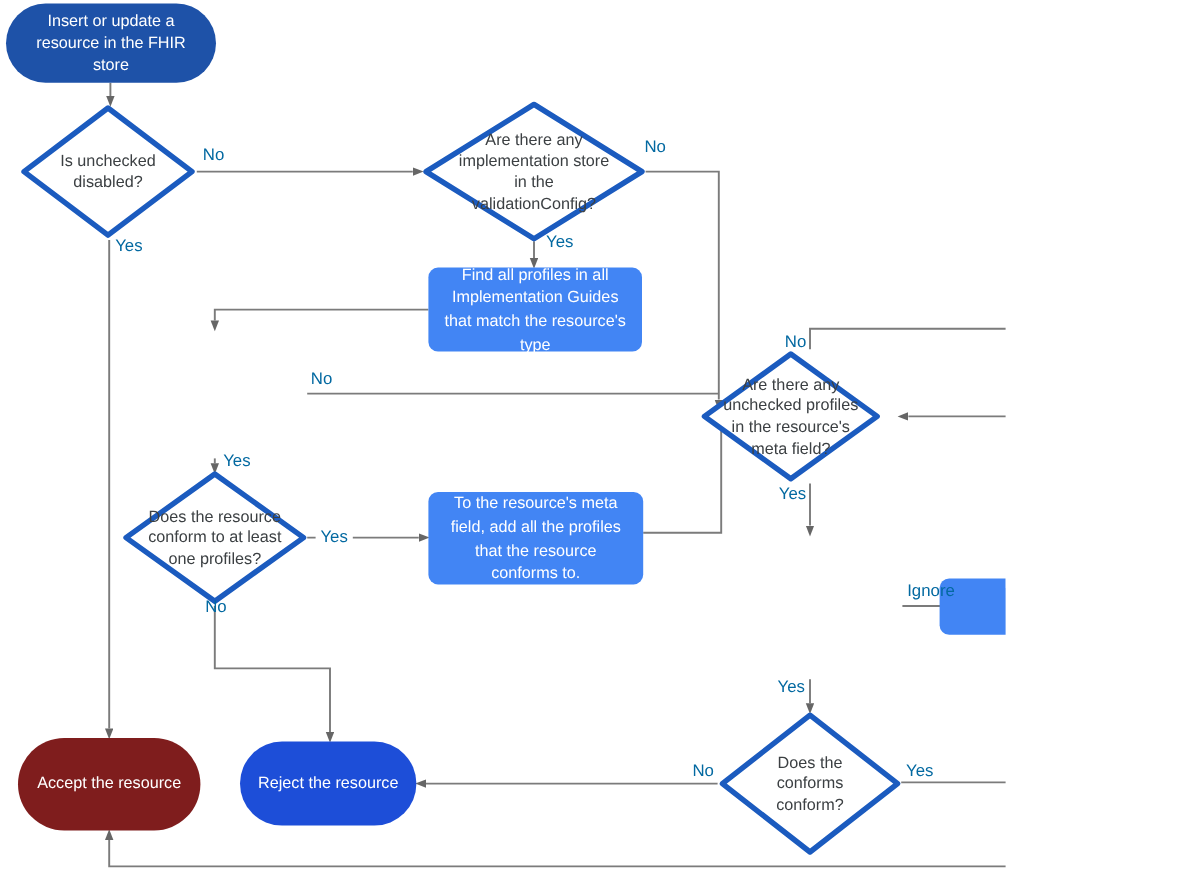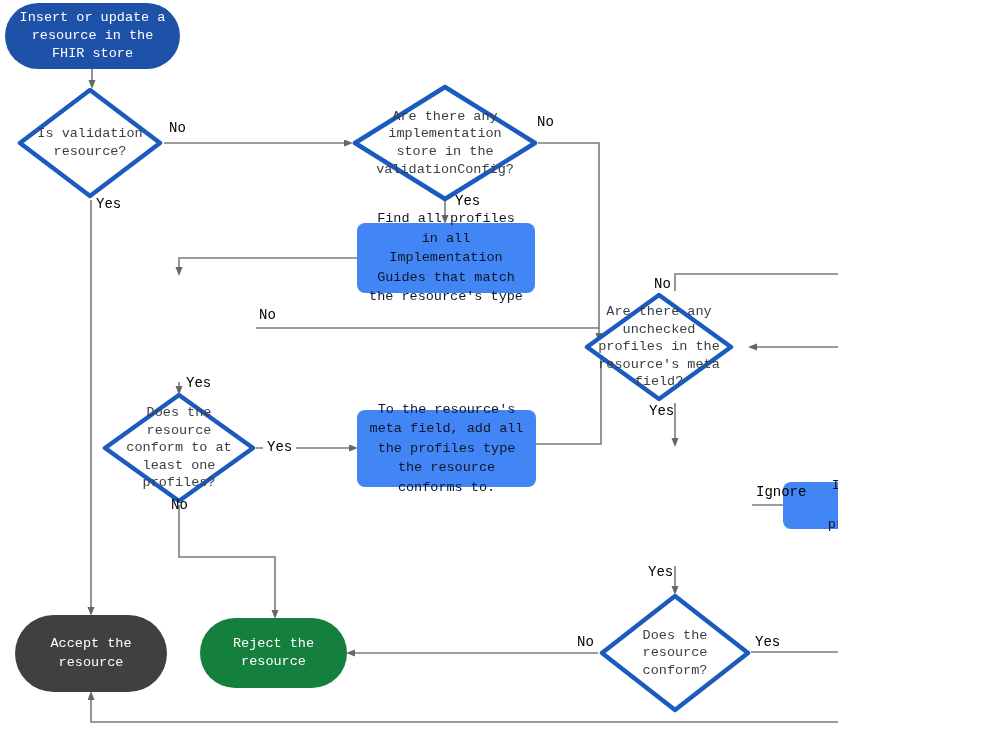--- a/index.html
+++ b/index.html
@@ -1,34 +1,34 @@
 <!DOCTYPE html>
 <html><head>
 <meta charset="utf-8">
 <style>
   html,body{margin:0;padding:0;background:#fff;}
   #canvas{
     position:relative;width:838px;height:731px;background:#ffffff;overflow:hidden;
-    font-family:Liberation Mono, monospace;color:#3c4043;
+    font-family:Liberation Sans, sans-serif;color:#3c4043;
   }
   #wires{position:absolute;left:0;top:0;width:994px;height:731px;}
   .node{position:absolute;display:flex;align-items:center;justify-content:center;text-align:center;box-sizing:border-box;}
   .pill{color:#ffffff;font-size:13.5px;line-height:1.35;padding:6px 14px;}
   .pill.start{background:#1e52a8;border-radius:34px;}
-  .pill.accept{background:#404040;border-radius:39px;}
-  .pill.reject{background:#15803d;border-radius:36px;}
-  .proc{background:#4285f4;border-radius:8px;color:#0f172a;font-size:13.5px;line-height:1.45;padding:8px 10px;}
+  .pill.accept{background:#7f1d1d;border-radius:39px;}
+  .pill.reject{background:#1d4ed8;border-radius:36px;}
+  .proc{background:#4285f4;border-radius:8px;color:#ffffff;font-size:13.5px;line-height:1.45;padding:8px 10px;}
   .diamond{position:absolute;}
   .diamond svg{position:absolute;left:0;top:0;display:block;}
   .diamond .dtext{
     position:absolute;left:0;top:0;width:100%;height:100%;
     display:flex;align-items:center;justify-content:center;text-align:center;
     font-size:13.5px;line-height:1.3;color:#3c4043;padding:0 6px;box-sizing:border-box;
   }
-  .edge-label{position:absolute;font-size:14px;color:#000000;white-space:nowrap;}
+  .edge-label{position:absolute;font-size:14px;color:#0369a1;white-space:nowrap;}
   .edge-label.on-line{background:#ffffff;padding:0 4px;}
 </style>
 </head>
 <body>
 
 <div id="canvas">
 
   <svg id="wires" width="994" height="731" viewBox="0 0 994 731">
     <defs>
       <marker id="arrow" markerUnits="userSpaceOnUse" markerWidth="10" markerHeight="8" refX="0" refY="3.5" orient="auto">
@@ -58,21 +58,21 @@
   </svg>
 
   <div class="node pill start" style="left:5px;top:3px;width:175px;height:66px;">
     <span>Insert or update a resource in the FHIR store</span>
   </div>
 
   <div class="diamond" style="left:17px;top:87px;width:146px;height:112px;">
     <svg width="146" height="112" viewBox="0 0 146 112">
       <polygon points="73,3 143,56 73,109 3,56" fill="#ffffff" stroke="#1b5bbf" stroke-width="4.5" stroke-linejoin="round"></polygon>
     </svg>
-    <div class="dtext">Is validation resource?</div>
+    <div class="dtext">Is unchecked disabled?</div>
   </div>
 
   <div class="diamond" style="left:352px;top:84px;width:186px;height:118px;">
     <svg width="186" height="118" viewBox="0 0 186 118">
       <polygon points="93,3 183,59 93,115 3,59" fill="#ffffff" stroke="#1b5bbf" stroke-width="4.5" stroke-linejoin="round"></polygon>
     </svg>
     <div class="dtext" style="padding:0 26px;">Are there any implementation store in the validationConfig?</div>
   </div>
 
   <div class="node proc" style="left:357px;top:223px;width:178px;height:70px;">
@@ -81,40 +81,40 @@
 
 
   <div class="diamond" style="left:102px;top:392px;width:154px;height:112px;">
     <svg width="154" height="112" viewBox="0 0 154 112">
       <polygon points="77,3 151,56 77,109 3,56" fill="#ffffff" stroke="#1b5bbf" stroke-width="4.5" stroke-linejoin="round"></polygon>
     </svg>
     <div class="dtext" style="padding:0 16px;">Does the resource conform to at least one profiles?</div>
   </div>
 
   <div class="node proc" style="left:357px;top:410px;width:179px;height:77px;">
-    <span>To the resource's meta field, add all the profiles type the resource conforms to.</span>
+    <span>To the resource's meta field, add all the profiles that the resource conforms to.</span>
   </div>
 
   <div class="diamond" style="left:584px;top:292px;width:150px;height:110px;">
     <svg width="150" height="110" viewBox="0 0 150 110">
       <polygon points="75,3 147,55 75,107 3,55" fill="#ffffff" stroke="#1b5bbf" stroke-width="4.5" stroke-linejoin="round"></polygon>
     </svg>
     <div class="dtext" style="padding:0 12px;">Are there any unchecked profiles in the resource's meta field?</div>
   </div>
 
 
   <div class="node proc" style="left:783px;top:482px;width:112px;height:47px;padding-left:44px;">
     <span>Ignore the profile</span>
   </div>
 
   <div class="diamond" style="left:599px;top:593px;width:152px;height:120px;">
     <svg width="152" height="120" viewBox="0 0 152 120">
       <polygon points="76,3 149,60 76,117 3,60" fill="#ffffff" stroke="#1b5bbf" stroke-width="4.5" stroke-linejoin="round"></polygon>
     </svg>
-    <div class="dtext" style="padding:0 24px;">Does the resource conform?</div>
+    <div class="dtext" style="padding:0 24px;">Does the conforms conform?</div>
   </div>
 
   <div class="node pill accept" style="left:15px;top:615px;width:152px;height:77px;">
     <span>Accept the resource</span>
   </div>
 
   <div class="node pill reject" style="left:200px;top:618px;width:147px;height:70px;">
     <span>Reject the resource</span>
   </div>
 

